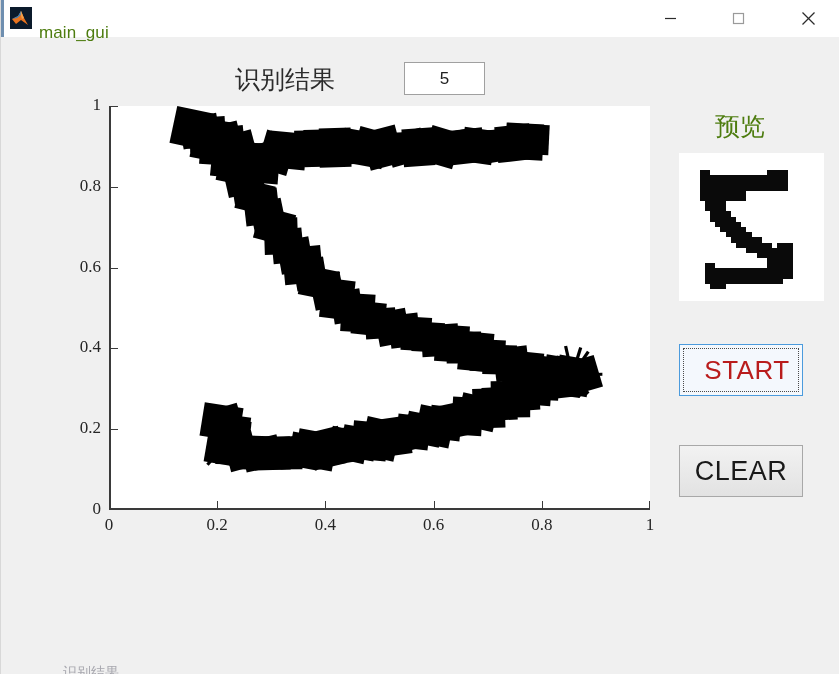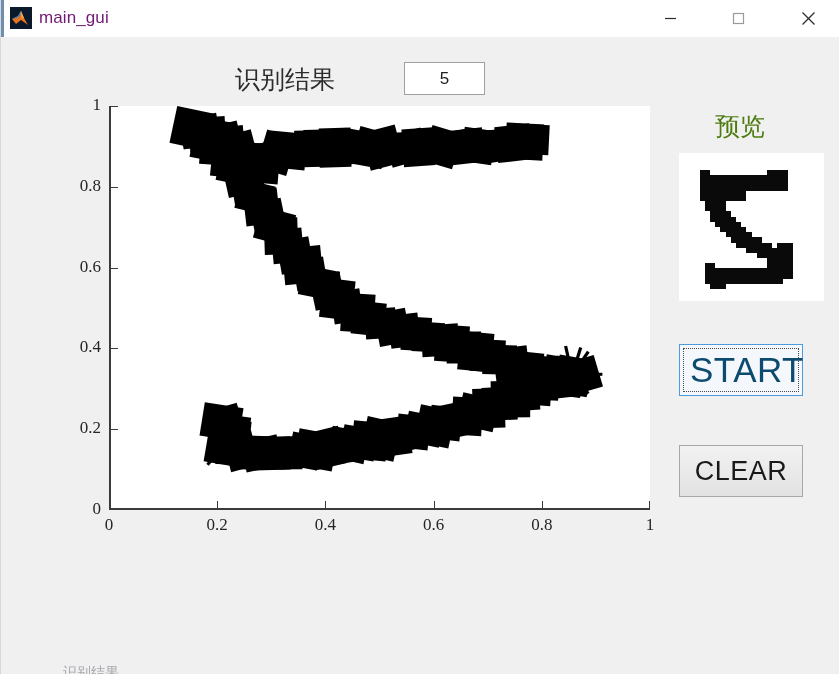--- a/index.html
+++ b/index.html
@@ -43,23 +43,23 @@
     top: 7px;
     width: 22px;
     height: 22px;
     background: #0b1a2b;
     overflow: hidden;
   }
   #app-icon svg { display: block; }
   #title-text {
     position: absolute;
     left: 38px;
-    top: 8px;
+    top: 23px;
     font-size: 17px;
-    color: #701a75;
+    color: #4d7c0f;
     letter-spacing: 0.1px;
     white-space: nowrap;
   }
   .win-btn {
     position: absolute;
     top: 0;
     width: 47px;
     height: 37px;
     display: flex;
     align-items: center;
@@ -180,22 +180,22 @@
     font-family: "Liberation Sans", sans-serif;
   }
   #start-button::before {
     content: "";
     position: absolute;
     left: 3px; top: 3px; right: 3px; bottom: 3px;
     border: 1px dotted #4a4a4a;
     pointer-events: none;
   }
   #start-label {
-    font-size: 35px;
-    color: #0c4a6e;
+    font-size: 26px;
+    color: #b91c1c;
     letter-spacing: 0.5px;
     margin-left: 12px;
   }
 
   #clear-button {
     position: absolute;
     left: 678px;
     top: 445px;
     width: 124px;
     height: 52px;

